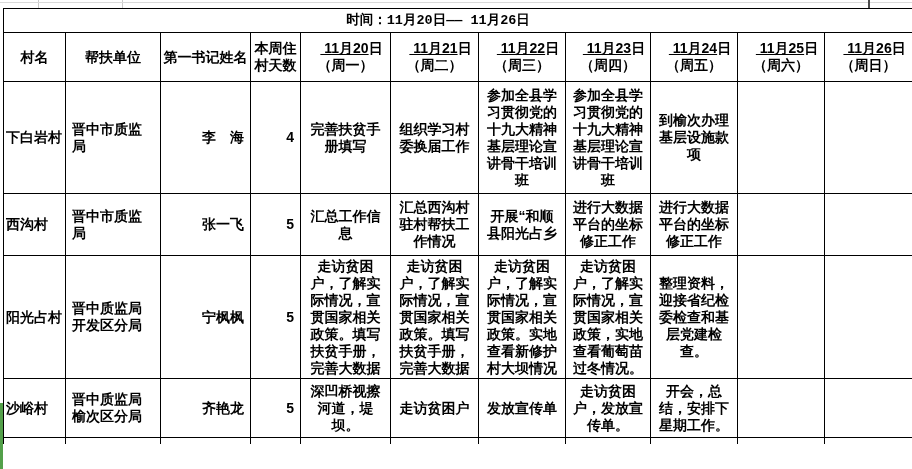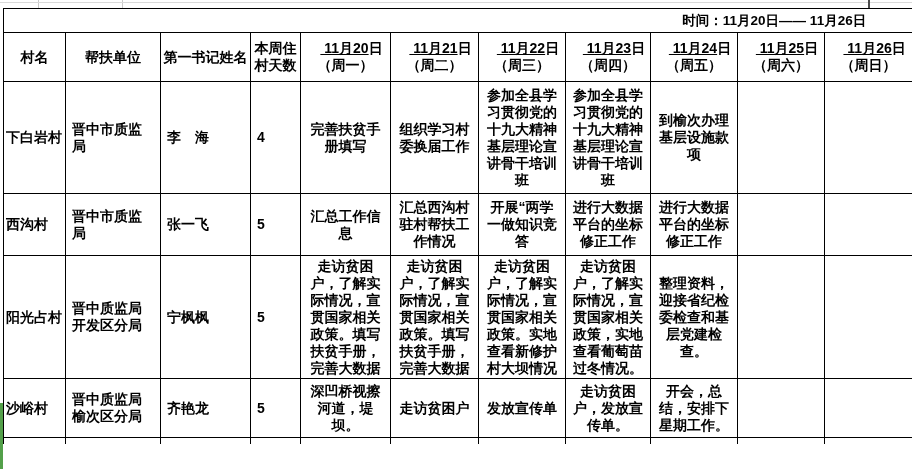--- a/index.html
+++ b/index.html
@@ -30,28 +30,28 @@
   tr.row-2    { height:62px; }
   tr.row-3    { height:123px; }
   tr.row-4    { height:59px; }
   tr.r-cut    { height:6px; }
 
   tr.r-title td {
     text-align:center; font-size:15px; padding:0;
     border-top:1px solid #c9c9c9; border-bottom:1px solid #c9c9c9;
   }
   tr.r-time td {
-    text-align:right; padding:1px 46px 1px 6px; font-size:13.5px;
+    text-align:center; padding:1px 46px 1px 6px; font-size:13.5px;font-family:Liberation Mono, monospace;
   }
   tr.r-head td { text-align:center; padding:1px; }
   tr.r-head td .day-date { text-decoration:underline; white-space:pre;margin-left:12px; }
   tr.r-head td .day-week { display:block; }
 
   td.c-village { padding:1px 2px;margin-left:19px; }
-  td.c-name, td.c-days { text-align:left; }
+  td.c-name, td.c-days { text-align:right; }
   td.c-task { text-align:center; }
 
   tr.r-cut td { padding:0; border-bottom:none; }
 
   .green-stripe {
     position:absolute; left:0; top:403px; width:3px; height:66px;
     background:#53a04a;
   }
 </style>
 </head>
@@ -127,21 +127,21 @@
     <td class="c-task"></td>
   </tr>
 
   <tr class="row-2">
     <td class="c-village">西沟村</td>
     <td>晋中市质监局</td>
     <td class="c-name">张一飞</td>
     <td class="c-days">5</td>
     <td class="c-task">汇总工作信息</td>
     <td class="c-task">汇总西沟村驻村帮扶工作情况</td>
-    <td class="c-task">开展“两学一做知识竞答</td>
+    <td class="c-task">开展“和顺县阳光占乡</td>
     <td class="c-task">进行大数据平台的坐标修正工作</td>
     <td class="c-task">进行大数据平台的坐标修正工作</td>
     <td class="c-task"></td>
     <td class="c-task"></td>
   </tr>
 
   <tr class="row-3">
     <td class="c-village">阳光占村</td>
     <td>晋中质监局开发区分局</td>
     <td class="c-name">宁枫枫</td>

